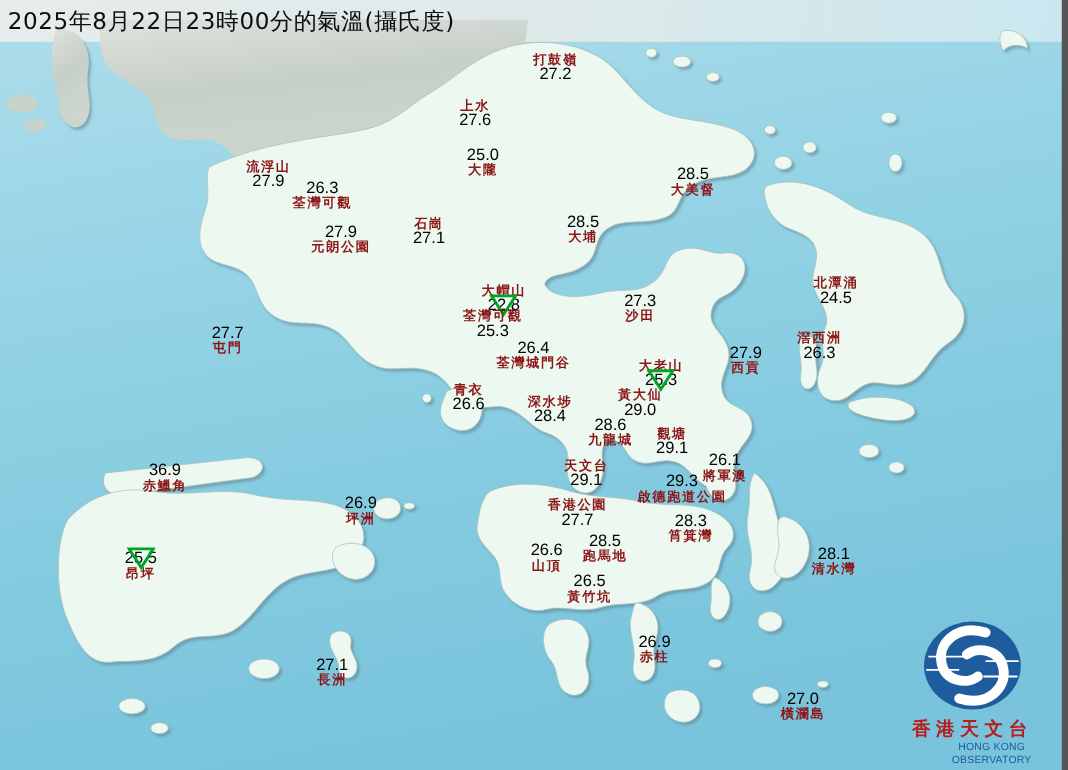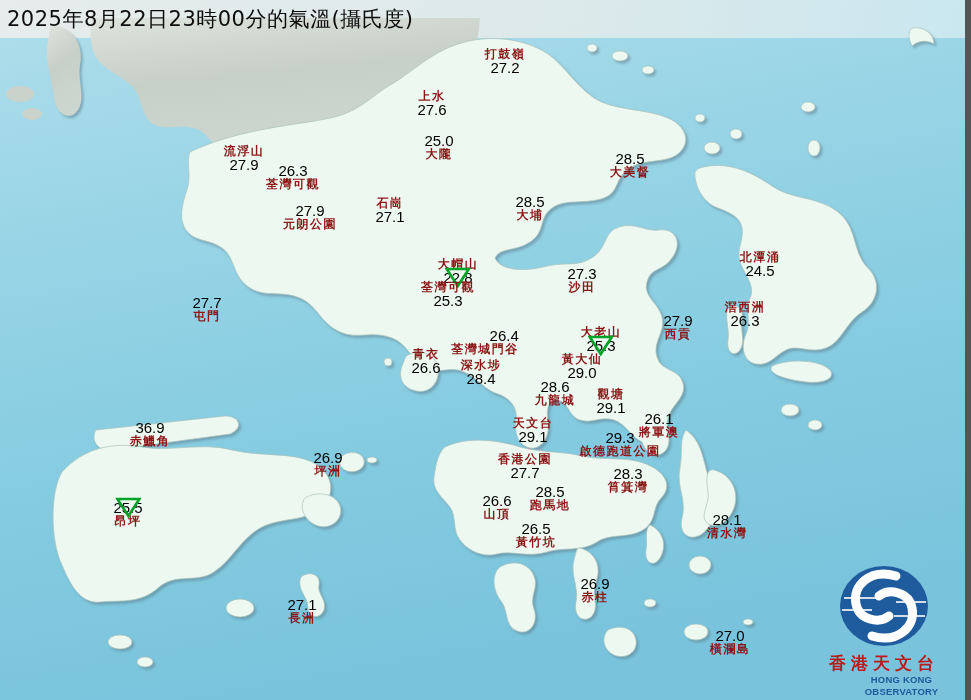--- a/index.html
+++ b/index.html
@@ -32,21 +32,21 @@
   .tri svg { position:absolute; left:-13px; top:-11px; }
   .logo {
     position:absolute; right:6px; bottom:2px; width:150px;
     text-align:center; line-height:1.25;
   }
   .logo .cn {
     color:#b91c1c; font-weight:bold; font-size:17px; letter-spacing:5px;
     font-family:"DejaVu Sans",sans-serif;
   }
   .logo .en {
-    color:#1c5a9c; font-weight:bold; font-size:9.5px; letter-spacing:0.2px;
+    color:#1c5a9c; font-weight:normal; font-size:9.5px; letter-spacing:0.2px;
     font-family:"Liberation Sans",sans-serif;
     margin-left:35px;
   }
 </style>
 </head>
 <body>
 
 <div class="screen" style="--name-color: #8b1717; --value-color: #000000;">
 
   <svg class="map" width="971" height="700" viewBox="0 0 971 700">
@@ -235,21 +235,21 @@
         <div class="val">25.3</div>
       </div>
       <div class="station" style="left: 207px; top: 295px;">
         <div class="val">27.7</div>
         <div class="nm">屯門</div>
       </div>
       <div class="station" style="left: 745px; top: 301px;">
         <div class="nm">滘西洲</div>
         <div class="val">26.3</div>
       </div>
-      <div class="station" style="left: 485px; top: 328px; text-align: right;">
+      <div class="station" style="left: 485px; top: 309px;">
         <div class="val">26.4</div>
         <div class="nm">荃灣城門谷</div>
       </div>
       <div class="station" style="left: 678px; top: 313px;">
         <div class="val">27.9</div>
         <div class="nm">西貢</div>
       </div>
       <div class="station" style="left: 601px; top: 326px;">
         <div class="nm">大老山</div>
         <div class="val">25.3<span class="tri">
@@ -259,21 +259,21 @@
           </span></div>
       </div>
       <div class="station" style="left: 426px; top: 348px;">
         <div class="nm">青衣</div>
         <div class="val">26.6</div>
       </div>
       <div class="station" style="left: 582px; top: 353px;">
         <div class="nm">黃大仙</div>
         <div class="val">29.0</div>
       </div>
-      <div class="station" style="left: 481px; top: 359px;">
+      <div class="station" style="left: 500px; top: 359px;">
         <div class="nm">深水埗</div>
         <div class="val">28.4</div>
       </div>
       <div class="station" style="left: 555px; top: 379px;">
         <div class="val">28.6</div>
         <div class="nm">九龍城</div>
       </div>
       <div class="station" style="left: 611px; top: 388px;">
         <div class="nm">觀塘</div>
         <div class="val">29.1</div>
@@ -307,21 +307,21 @@
         <div class="nm">筲箕灣</div>
       </div>
       <div class="station" style="left: 550px; top: 484px;">
         <div class="val">28.5</div>
         <div class="nm">跑馬地</div>
       </div>
       <div class="station" style="left: 497px; top: 493px;">
         <div class="val">26.6</div>
         <div class="nm">山頂</div>
       </div>
-      <div class="station" style="left: 727px; top: 496px; margin-top: 16px;">
+      <div class="station" style="left: 758px; top: 496px;">
         <div class="val">28.1</div>
         <div class="nm">清水灣</div>
       </div>
       <div class="station" style="left: 128px; top: 500px;">
         <div class="val">25.5<span class="tri">
             <svg width="26" height="22" viewBox="0 0 26 22">
               <polygon points="2,2 24,2 13,19" fill="none" stroke="#00a325" stroke-width="2.6"></polygon>
             </svg>
           </span></div>
         <div class="nm">昂坪</div>

